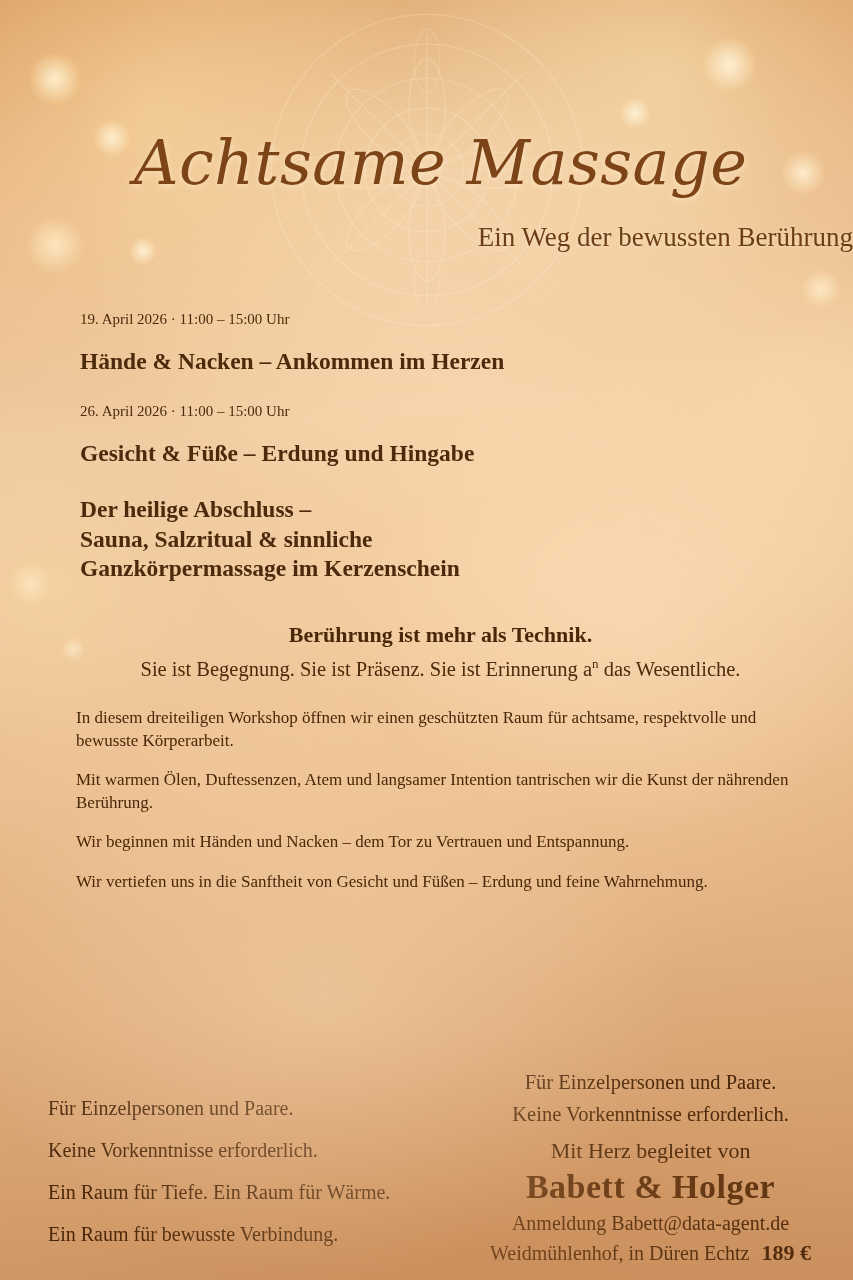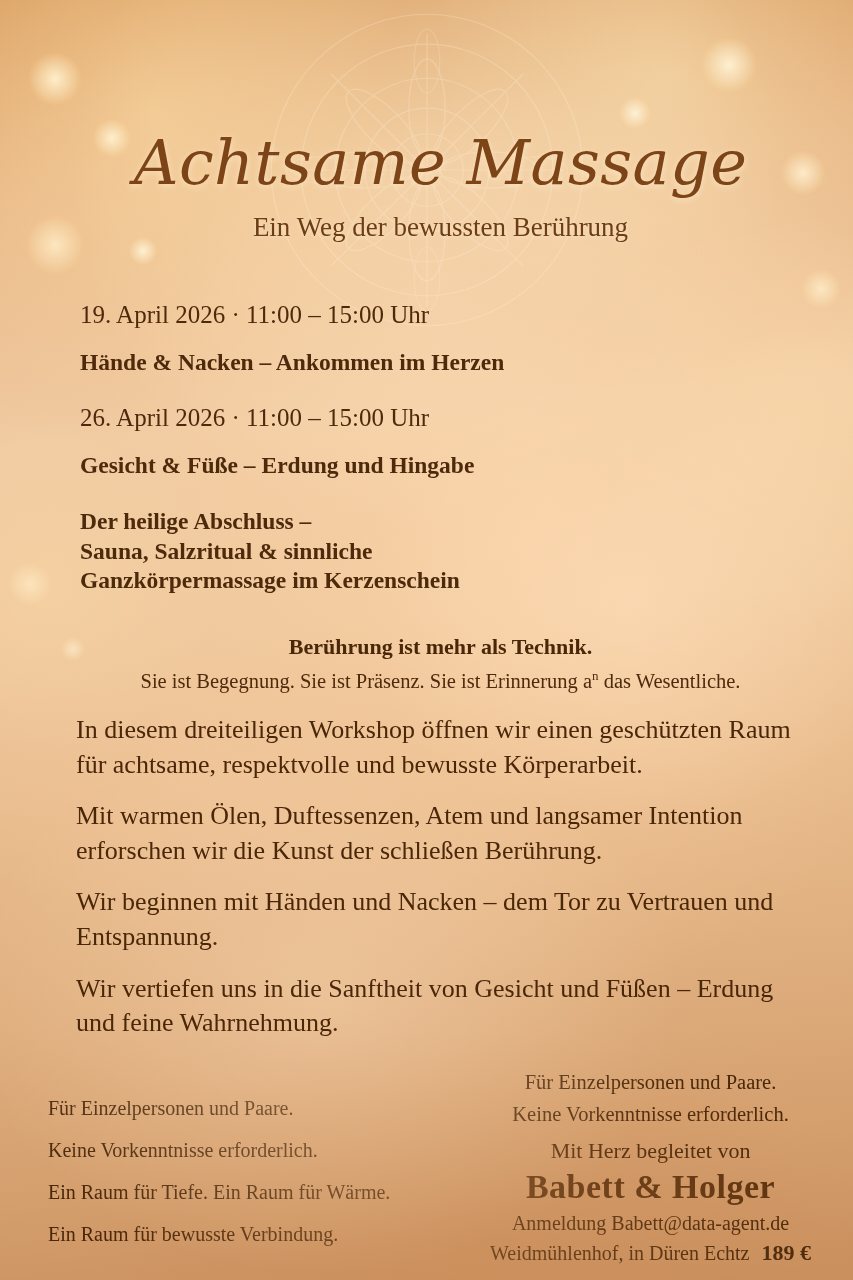--- a/index.html
+++ b/index.html
@@ -54,54 +54,54 @@
     font-family: "DejaVu Serif", serif;
     font-style: italic;
     font-size: 62px;
     line-height: 1;
     color: #7d4417;
     padding-top: 132px;
     letter-spacing: 0.5px;
     text-shadow: 0 2px 7px rgba(255,236,205,0.75);
   }
   .subtitle {
-    text-align: center;
+    text-align: right;
     font-size: 27px;
     color: #6d3d15;
-    margin-top: 18px;
+    margin-top: 28px;
     text-shadow: 0 1px 4px rgba(255,240,215,0.6);
   }
 
   .sessions {
     margin-top: 58px;
     padding-left: 52px;
     color: #4e2a0d;
   }
   .session { margin-bottom: 26px; }
-  .session .line1 { font-size: 25px; }
+  .session .line1 { font-size: 15px; }
   .session .line2 { font-size: 23.5px; font-weight: bold; margin-top: 19px; line-height: 1.27; }
 
   .pull {
     margin-top: 38px;
     text-align: center;
     padding: 0 34px;
   }
   .pull .pull-head {
     font-size: 22px; font-weight: bold; color: #4a2709;
   }
   .pull .pull-sub {
     font-size: 20.5px; color: #4e2a0d; margin-top: 8px;
   }
   .pull .pull-sub .sup { font-size: 13px; vertical-align: super; }
 
   .body {
-    margin-top: 20px;
+    margin-top: 26px;
     padding: 0 46px 0 48px;
     color: #4a2709;
-    font-size: 26px;
+    font-size: 17px;
     line-height: 1.33;
   }
   .body p { margin: 0 0 17px 0; }
 
   .footer {
     position: absolute;
     left: 0; right: 0; bottom: 0;
     padding: 0 34px 14px 48px;
     display: flex;
     align-items: flex-end;
@@ -188,21 +188,21 @@
       </div>
     </div>
 
     <div class="pull">
       <div class="pull-head">Berührung ist mehr als Technik.</div>
       <div class="pull-sub"><span>Sie ist Begegnung. Sie ist Präsenz. Sie ist Erinnerung a</span><span class="sup">n</span><span> das Wesentliche.</span></div>
     </div>
 
     <div class="body">
       <p>In diesem dreiteiligen Workshop öffnen wir einen geschützten Raum für achtsame, respektvolle und bewusste Körperarbeit.</p>
-      <p>Mit warmen Ölen, Duftessenzen, Atem und langsamer Intention erforschen wir die Kunst der schließen Berührung.</p>
+      <p>Mit warmen Ölen, Duftessenzen, Atem und langsamer Intention tantrischen wir die Kunst der nährenden Berührung.</p>
       <p>Wir beginnen mit Händen und Nacken – dem Tor zu Vertrauen und Entspannung.</p>
       <p>Wir vertiefen uns in die Sanftheit von Gesicht und Füßen – Erdung und feine Wahrnehmung.</p>
     </div>
 
   </div>
 
   <div class="footer">
     <div class="foot-left">
       <p>Für Einzelpersonen und Paare.</p>
       <p>Keine Vorkenntnisse erforderlich.</p>

